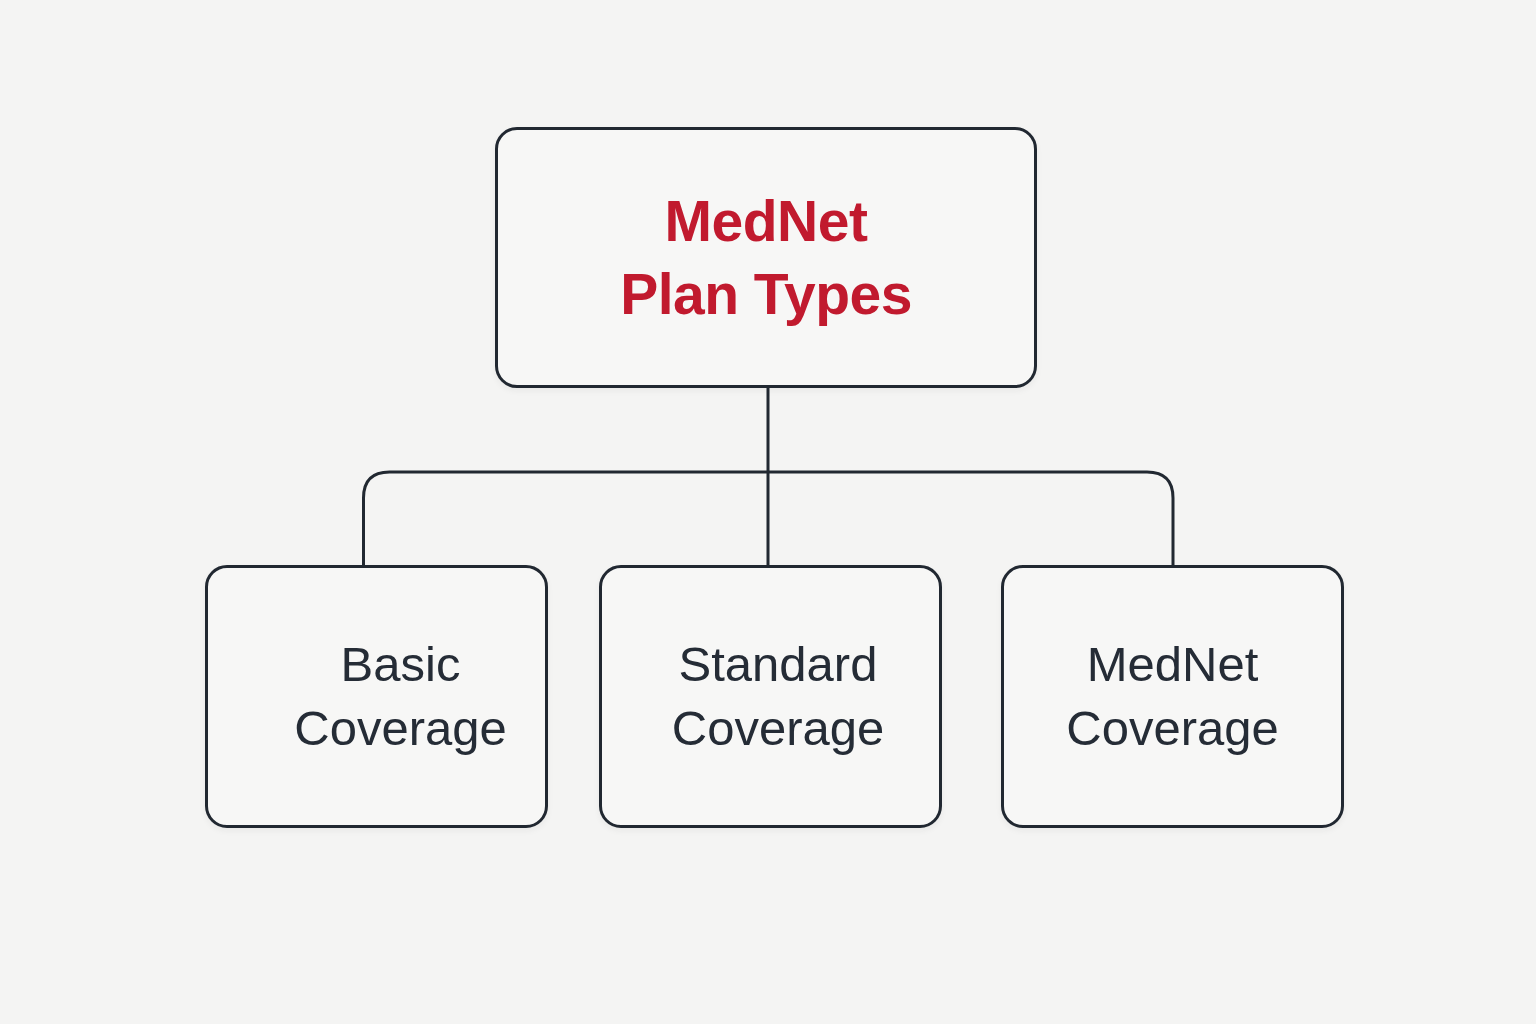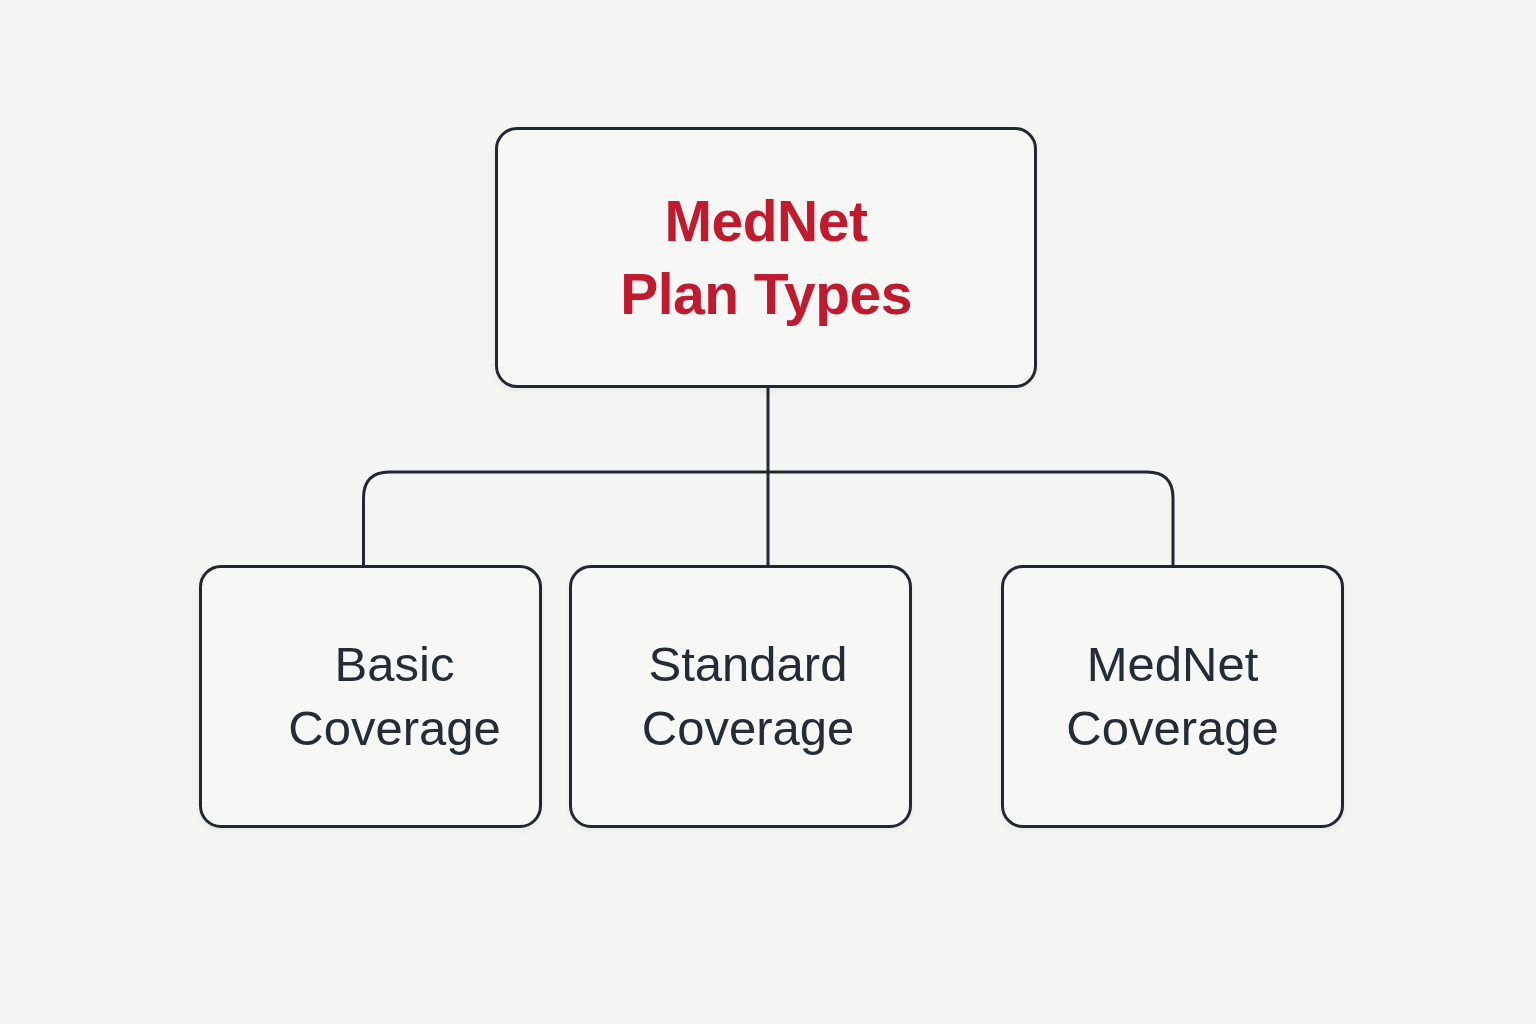--- a/index.html
+++ b/index.html
@@ -62,22 +62,22 @@
     top: 565px;
     width: 343px;
     height: 263px;
   }
   .child-node .node-label {
     font-weight: 400;
     font-size: 49px;
     line-height: 1.3;
     color: var(--child-text, #252c36);
   }
-  .child-0 { left: 199px; padding-left: 48px; }
-  .child-1 { left: 569px; padding-left: 15px; }
+  .child-0 { left: 205px; padding-left: 48px; }
+  .child-1 { left: 599px; padding-left: 15px; }
   .child-2 { left: 1001px; }
 </style>
 </head>
 <body>
 
 <div class="canvas">
 
   <svg class="connectors" viewBox="0 0 1536 1024" xmlns="http://www.w3.org/2000/svg" aria-hidden="true">
     <path d="M 768 388 L 768 565"></path>
     <path d="M 363.5 565 L 363.5 498 Q 363.5 472 389.5 472 L 768 472"></path>

